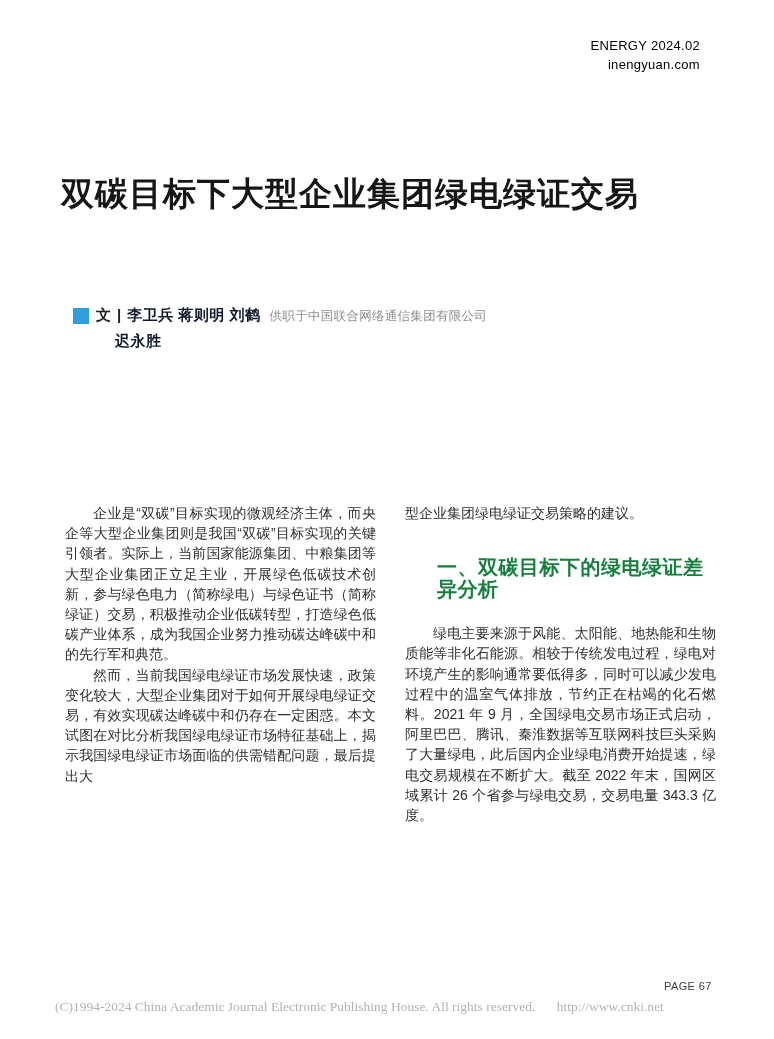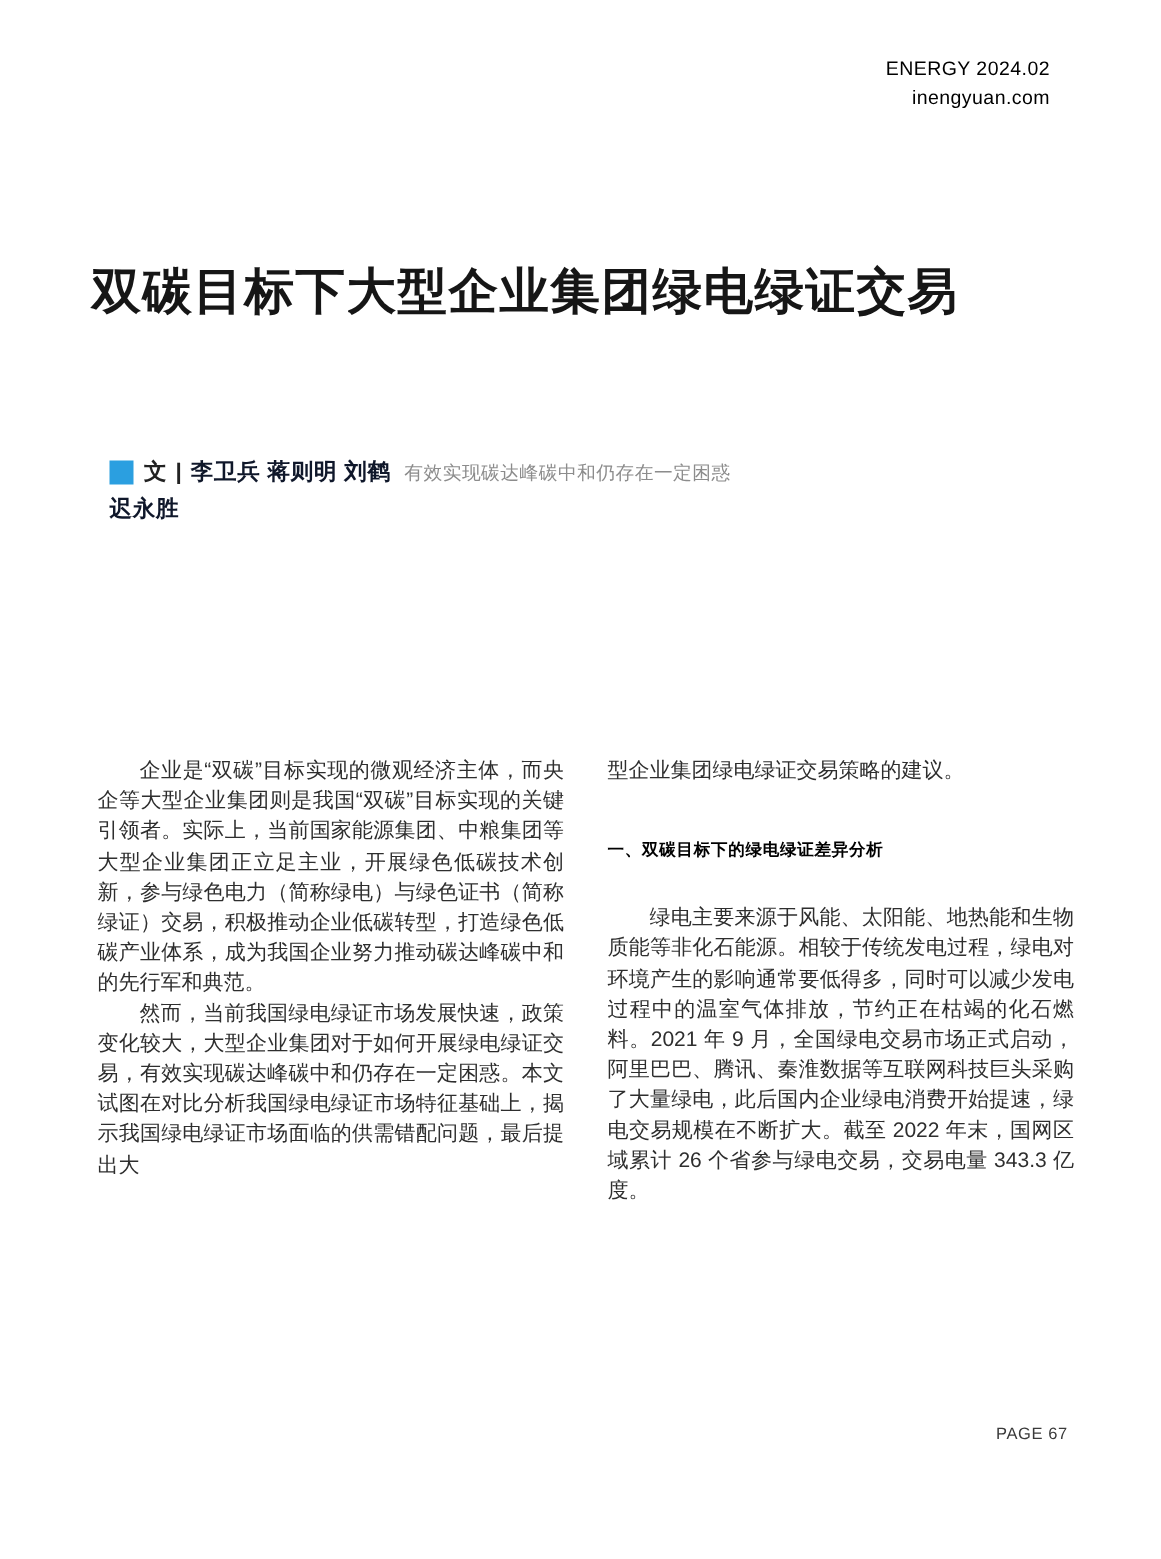--- a/index.html
+++ b/index.html
@@ -45,54 +45,55 @@
     width: 16px; height: 16px;
     background: #2b9fe0;
     align-self: center;
     margin-right: 7px;
     flex: 0 0 auto;
   }
   .byline-label { font-weight: bold; color: #222; }
   .byline-divider { font-weight: bold; color: #222; margin: 0 6px; }
   .byline-authors { font-weight: bold; color: #0f172a; letter-spacing: 0.5px; }
   .byline-affil { color: #8c8c8c; font-size: 12.5px; margin-left: 9px; letter-spacing: 0.3px; }
-  .byline-row2 { margin-top: 1px; }
+  .byline-row2 { margin-left: 42px; margin-top: 1px; }
 
   
   .column {
     position: absolute; top: 503px;
     width: 311px;
     color: #2e2e2e;
     font-size: 14px; line-height: 20.2px;
     text-align: justify;
   }
   .column-left  { left: 65px; }
   .column-right { left: 405px; }
   .column p.indent { text-indent: 2em; }
   .column p.no-indent { text-indent: 0; }
   .section-heading {
-    font-size: 11px; font-weight: bold;
-    color: #000000;
+    font-size: 20px; font-weight: bold;
+    color: #15803d;
     line-height: 22px;
     margin-top: 33px; margin-bottom: 23px;
     letter-spacing: 0.5px;
     text-align: left;
+    margin-left: 32px;
   }
 
   
   .footer-copyright {
     position: absolute; left: 55px; top: 999px;
     font-family: "Liberation Serif", serif;
     font-size: 13.5px;
     color: #b2b2b2;
     white-space: nowrap;
   }
   .footer-copyright .url { margin-left: 18px; }
   .footer-pagenum {
-    position: absolute; left: 664px; top: 950px;
+    position: absolute; left: 664px; top: 980px;
     font-size: 11px;
     color: #3a3a3a;
     letter-spacing: 0.4px;
     font-weight: 500;
     white-space: nowrap;
   }
 </style>
 </head>
 <body>
 
@@ -106,33 +107,37 @@
   <h1 class="title">
     <span>双碳目标下大型企业集团绿电绿证交易</span><br>
   </h1>
 
   <div class="byline">
     <div class="byline-row">
       <span class="byline-square"></span>
       <span class="byline-label">文</span>
       <span class="byline-divider">|</span>
       <span class="byline-authors">李卫兵 蒋则明 刘鹤</span>
-      <span class="byline-affil">有效实现碳达峰碳中和仍存在一定困惑</span>
+      <span class="byline-affil">供职于中国联合网络通信集团有限公司</span>
     </div>
     <div class="byline-row byline-row2">
       <span class="byline-authors">迟永胜</span>
     </div>
   </div>
 
   <div class="column column-left">
     <p class="indent">企业是“双碳”目标实现的微观经济主体，而央企等大型企业集团则是我国“双碳”目标实现的关键引领者。实际上，当前国家能源集团、中粮集团等大型企业集团正立足主业，开展绿色低碳技术创新，参与绿色电力（简称绿电）与绿色证书（简称绿证）交易，积极推动企业低碳转型，打造绿色低碳产业体系，成为我国企业努力推动碳达峰碳中和的先行军和典范。</p>
     <p class="indent">然而，当前我国绿电绿证市场发展快速，政策变化较大，大型企业集团对于如何开展绿电绿证交易，有效实现碳达峰碳中和仍存在一定困惑。本文试图在对比分析我国绿电绿证市场特征基础上，揭示我国绿电绿证市场面临的供需错配问题，最后提出大</p>
   </div>
 
   <div class="column column-right">
     <p class="no-indent">型企业集团绿电绿证交易策略的建议。</p>
     <h2 class="section-heading">一、双碳目标下的绿电绿证差异分析</h2>
     <p class="indent">绿电主要来源于风能、太阳能、地热能和生物质能等非化石能源。相较于传统发电过程，绿电对环境产生的影响通常要低得多，同时可以减少发电过程中的温室气体排放，节约正在枯竭的化石燃料。2021 年 9 月，全国绿电交易市场正式启动，阿里巴巴、腾讯、秦淮数据等互联网科技巨头采购了大量绿电，此后国内企业绿电消费开始提速，绿电交易规模在不断扩大。截至 2022 年末，国网区域累计 26 个省参与绿电交易，交易电量 343.3 亿度。</p>
   </div>
 
+  <div class="footer-copyright">
+    <span>(C)1994-2024 China Academic Journal Electronic Publishing House. All rights reserved.</span>
+    <span class="url">http://www.cnki.net</span>
+  </div>
   <div class="footer-pagenum">PAGE 67</div>
 
 </div>
 
 </body></html>

